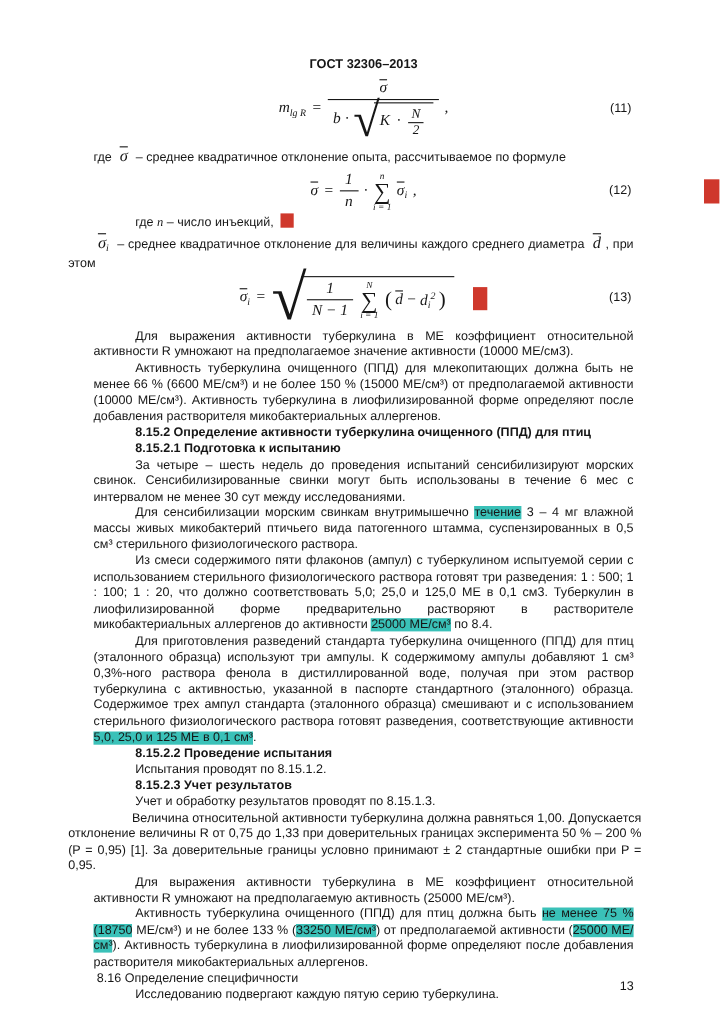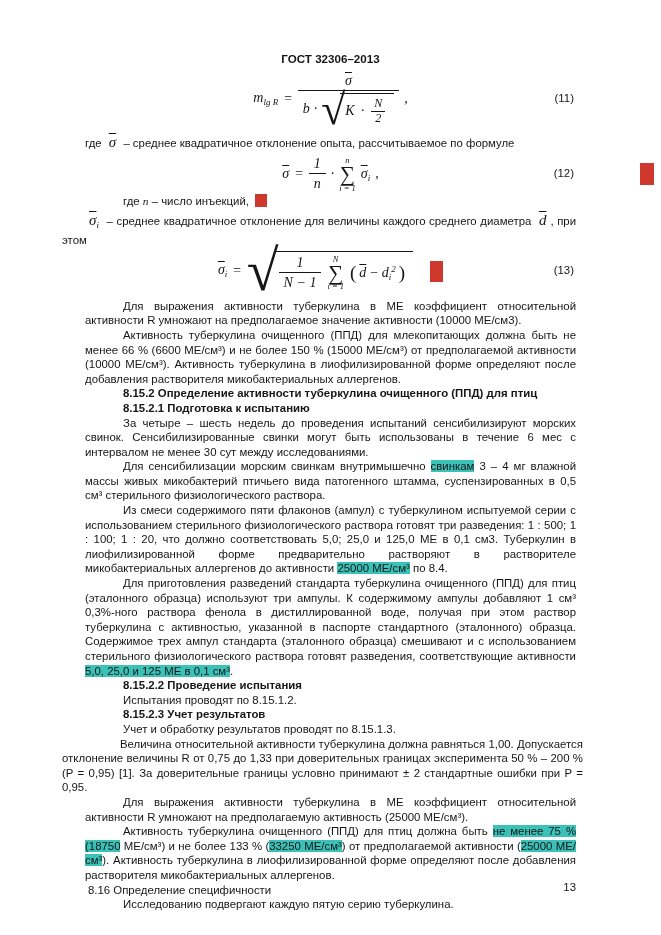--- a/index.html
+++ b/index.html
@@ -49,21 +49,21 @@
   .redbox { display:inline-block; width:12px; height:13px; background:var(--red);
             vertical-align:-2px; margin-left:6px; }
   .redbox.tall { width:13px; height:21px; vertical-align:middle; margin-left:12px; }
   .edgebox { position:absolute; right:-78px; top:50%; transform:translateY(-50%);
              width:14px; height:22px; background:var(--red); }
   .hl { background:var(--hl); }
   .flow .para { text-align:justify; text-indent:38px; }
   .para.h { font-weight:bold; }
   .para.hflush { font-weight:normal; text-indent:3px; }
   .para.wide { margin-left:-23px; margin-right:-7px; text-indent:58px; }
-  .pagenum { position:absolute; right:85px; bottom:40px; }
+  .pagenum { position:absolute; right:85px; bottom:30px; }
 </style>
 </head>
 <body>
 
 <div class="page">
 
   <div class="doc-header">ГОСТ 32306–2013</div>
 
   <div class="formula f11">
     <span class="fbody">
@@ -158,21 +158,21 @@
     </span>
     <span class="fnum">(13)</span>
   </div>
 
   <div class="flow">
       <div class="para p"><span>Для выражения активности туберкулина в МЕ коэффициент относительной активности R умножают на предполагаемое значение активности (10000 МЕ/см3).</span></div>
       <div class="para p"><span>Активность туберкулина очищенного (ППД) для млекопитающих должна быть не менее 66 % (6600 МЕ/см³) и не более 150 % (15000 МЕ/см³) от предполагаемой активности (10000 МЕ/см³). Активность туберкулина в лиофилизированной форме определяют после добавления растворителя микобактериальных аллергенов.</span></div>
       <div class="para h"><span>8.15.2 Определение активности туберкулина очищенного (ППД) для птиц</span></div>
       <div class="para h"><span>8.15.2.1 Подготовка к испытанию</span></div>
       <div class="para p"><span>За четыре – шесть недель до проведения испытаний сенсибилизируют морских свинок. Сенсибилизированные свинки могут быть использованы в течение 6 мес с интервалом не менее 30 сут между исследованиями.</span></div>
-      <div class="para p"><span>Для сенсибилизации морским свинкам внутримышечно </span><span class="hl">свинкам</span><span> 3 – 4 мг влажной массы живых микобактерий птичьего вида патогенного штамма, суспензированных в 0,5 см³ стерильного физиологического раствора.</span></div>
+      <div class="para p"><span>Для сенсибилизации морским свинкам внутримышечно </span><span class="hl">течение</span><span> 3 – 4 мг влажной массы живых микобактерий птичьего вида патогенного штамма, суспензированных в 0,5 см³ стерильного физиологического раствора.</span></div>
       <div class="para p"><span>Из смеси содержимого пяти флаконов (ампул) с туберкулином испытуемой серии с использованием стерильного физиологического раствора готовят три разведения: 1 : 500; 1 : 100; 1 : 20, что должно соответствовать 5,0; 25,0 и 125,0 МЕ в 0,1 см3. Туберкулин в лиофилизированной форме предварительно растворяют в растворителе микобактериальных аллергенов до активности </span><span class="hl">25000 МЕ/см³</span><span> по 8.4.</span></div>
       <div class="para p"><span>Для приготовления разведений стандарта туберкулина очищенного (ППД) для птиц (эталонного образца) используют три ампулы. К содержимому ампулы добавляют 1 см³ 0,3%-ного раствора фенола в дистиллированной воде, получая при этом раствор туберкулина с активностью, указанной в паспорте стандартного (эталонного) образца. Содержимое трех ампул стандарта (эталонного образца) смешивают и с использованием стерильного физиологического раствора готовят разведения, соответствующие активности </span><span class="hl">5,0, 25,0 и 125 МЕ в 0,1 см³</span><span>.</span></div>
       <div class="para h"><span>8.15.2.2 Проведение испытания</span></div>
       <div class="para p"><span>Испытания проводят по 8.15.1.2.</span></div>
       <div class="para h"><span>8.15.2.3 Учет результатов</span></div>
       <div class="para p"><span>Учет и обработку результатов проводят по 8.15.1.3.</span></div>
       <div class="para wide"><span>Величина относительной активности туберкулина должна равняться 1,00. Допускается отклонение величины R от 0,75 до 1,33 при доверительных границах эксперимента 50 % – 200 % (P = 0,95) [1]. За доверительные границы условно принимают ± 2 стандартные ошибки при P = 0,95.</span></div>
       <div class="para p"><span>Для выражения активности туберкулина в МЕ коэффициент относительной активности R умножают на предполагаемую активность (25000 МЕ/см³).</span></div>
       <div class="para p"><span>Активность туберкулина очищенного (ППД) для птиц должна быть </span><span class="hl">не менее 75 % (18750</span><span> МЕ/см³) и не более 133 % (</span><span class="hl">33250 МЕ/см³</span><span>) от предполагаемой активности (</span><span class="hl">25000 МЕ/см³</span><span>). Активность туберкулина в лиофилизированной форме определяют после добавления растворителя микобактериальных аллергенов.</span></div>
       <div class="para hflush"><span>8.16 Определение специфичности</span></div>

